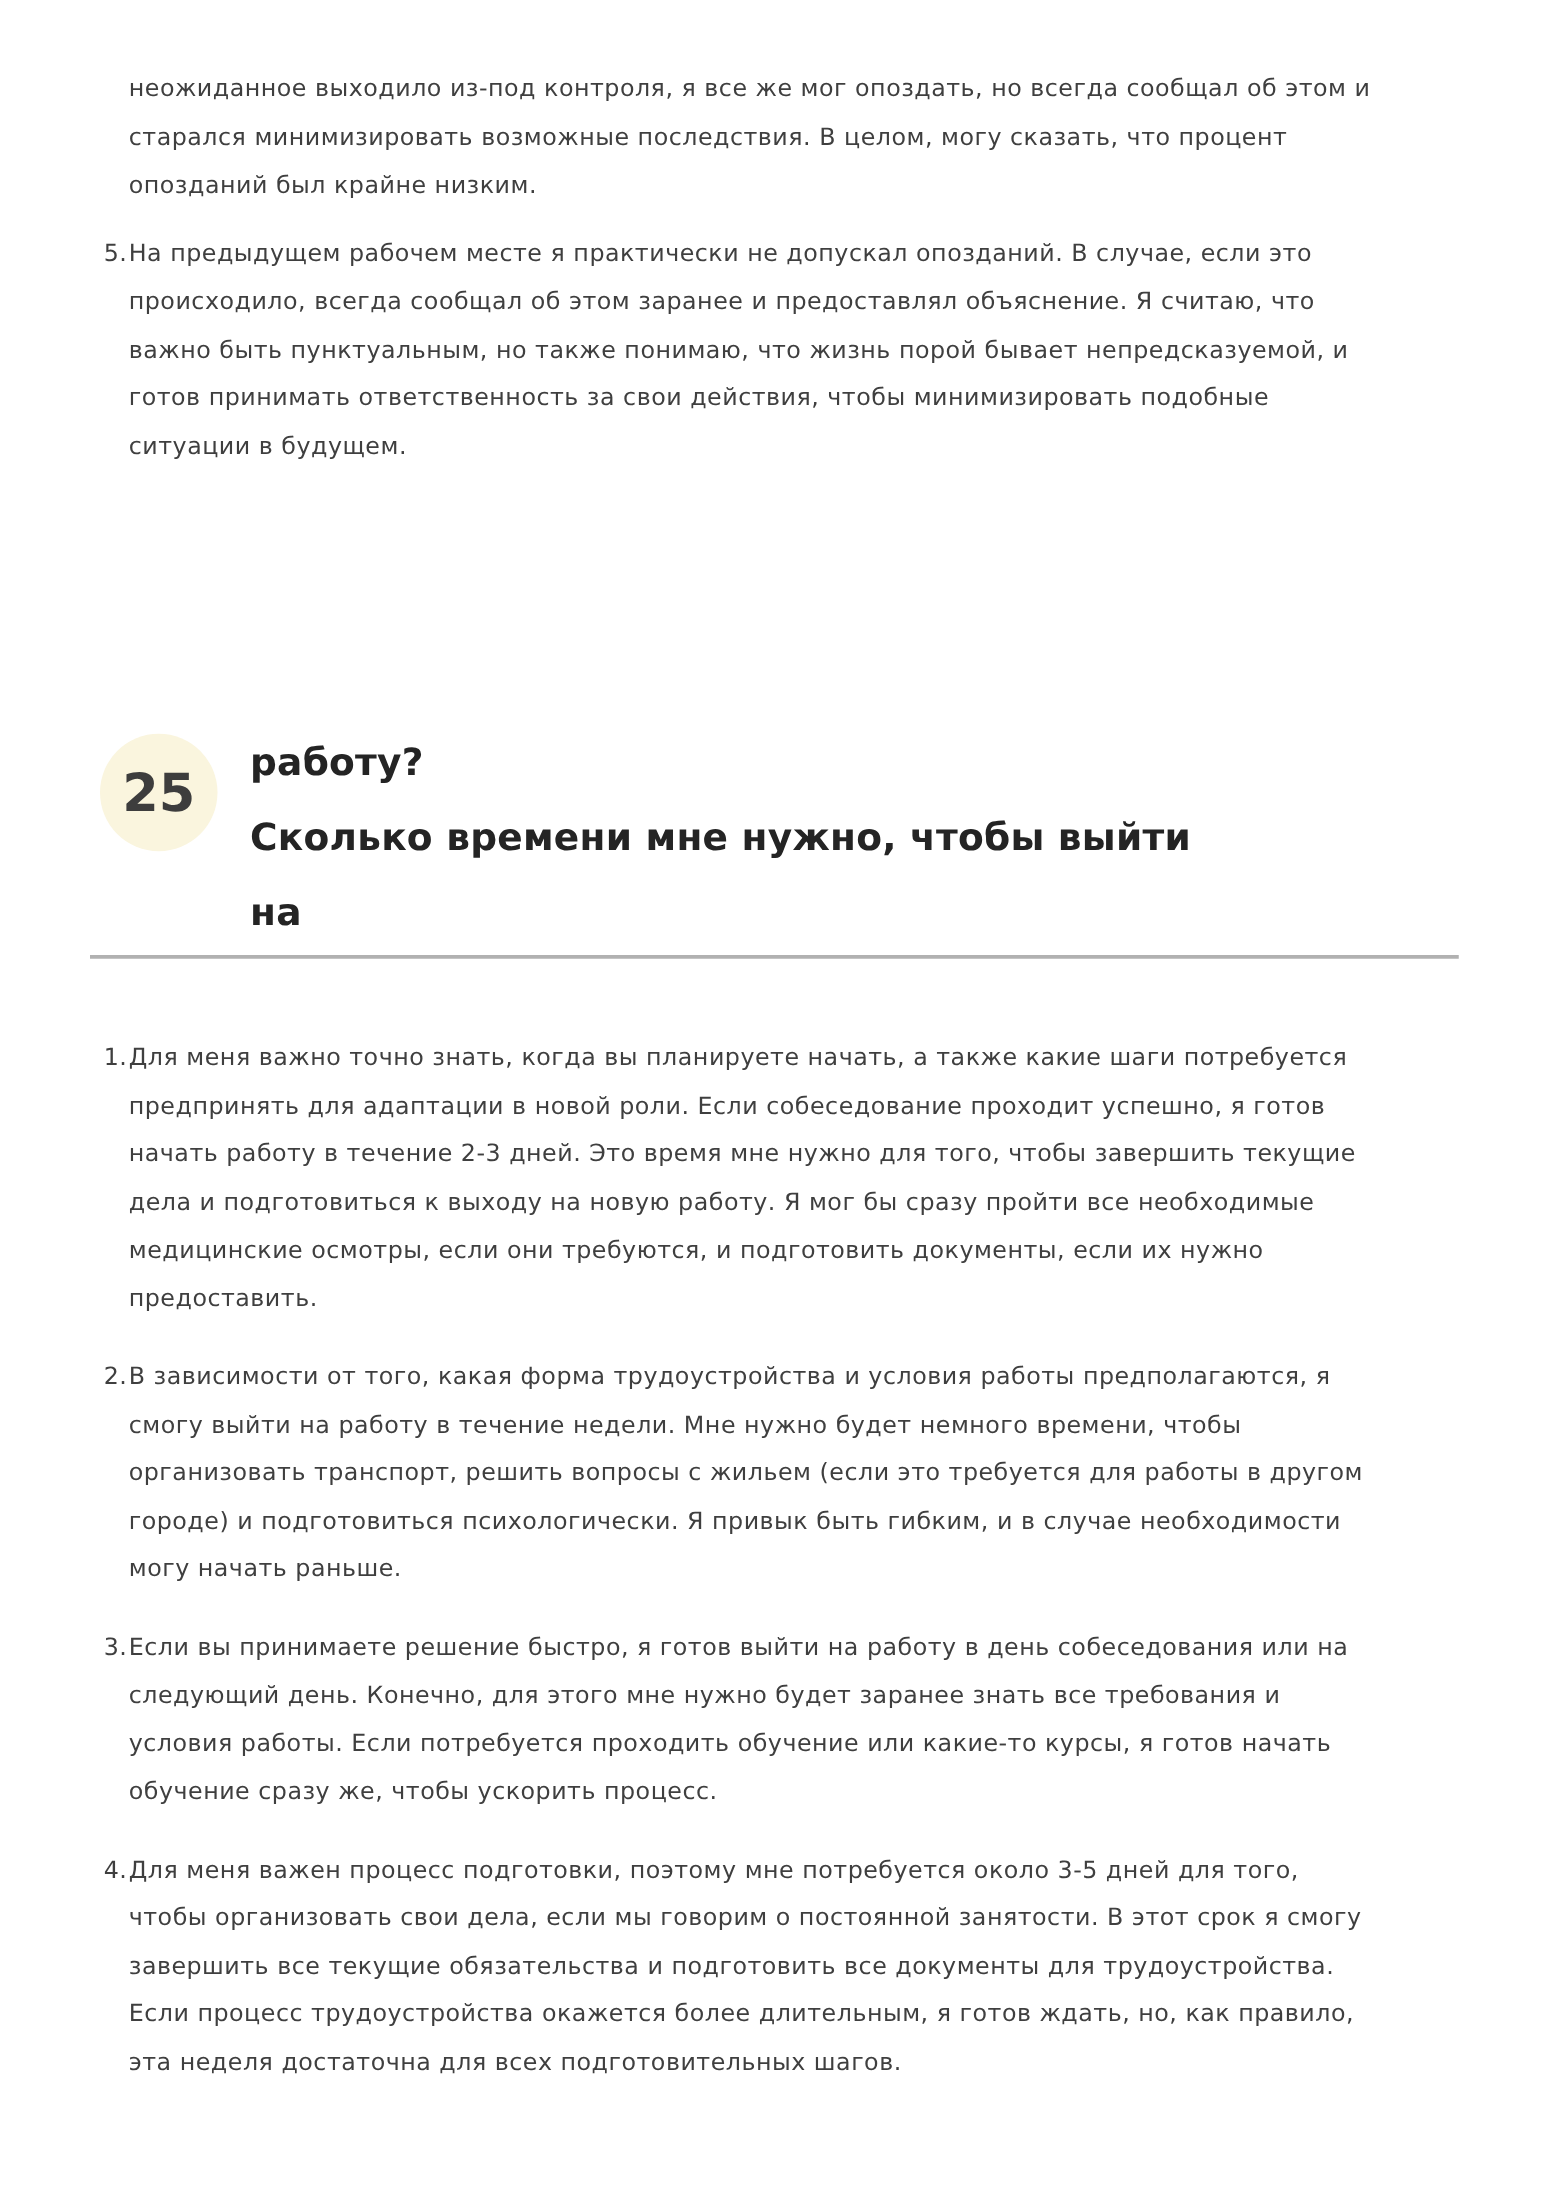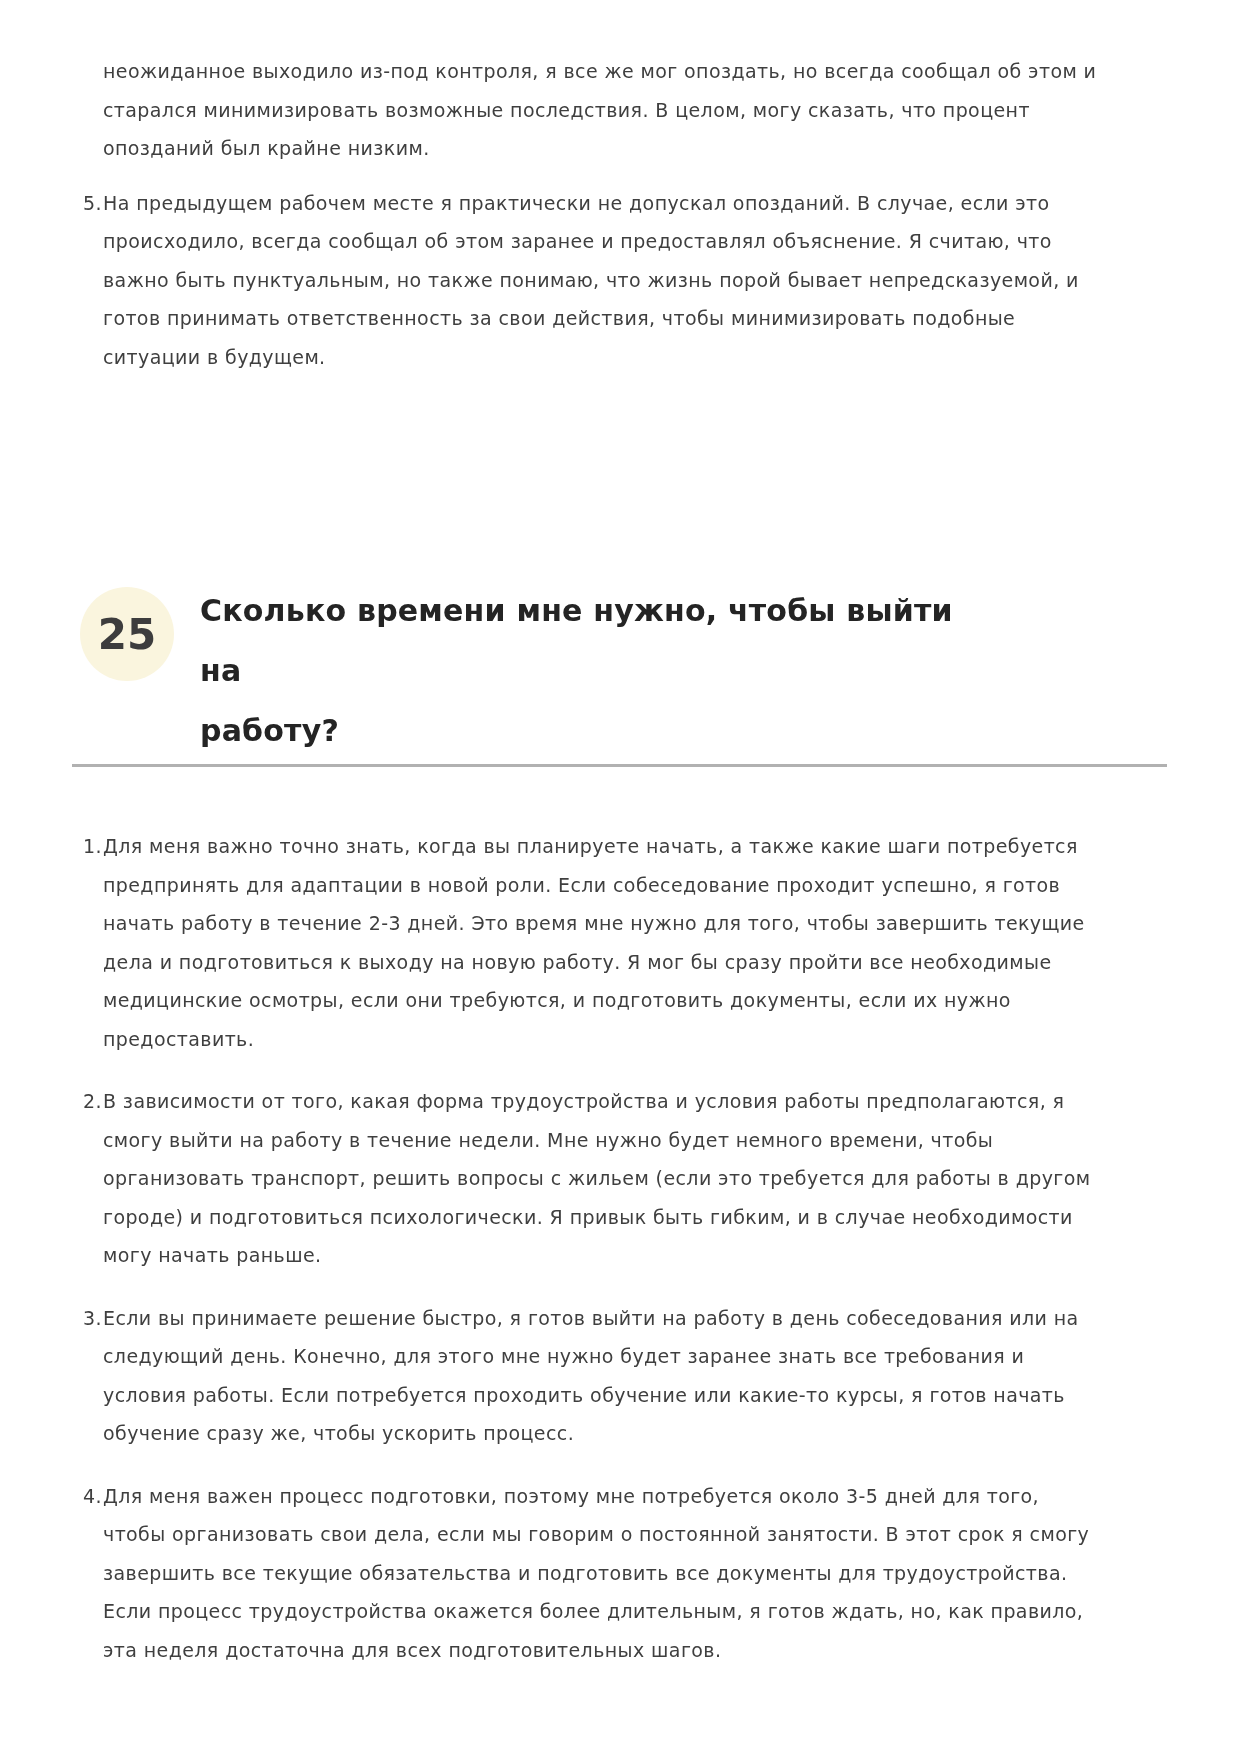--- a/index.html
+++ b/index.html
@@ -83,22 +83,22 @@
   <div class="body-text numbered-item">
     <span class="item-number">5.</span>
     <span>На предыдущем рабочем месте я практически не допускал опозданий. В случае, если это происходило, всегда сообщал об этом заранее и предоставлял объяснение. Я считаю, что важно быть пунктуальным, но также понимаю, что жизнь порой бывает непредсказуемой, и готов принимать ответственность за свои действия, чтобы минимизировать подобные ситуации в будущем.</span>
   </div>
 
   <div class="section-header">
     <div class="question-badge">
       <span>25</span>
     </div>
     <h2 class="question-title">
+      <span class="title-line">работу?</span>
       <span class="title-line">Сколько времени мне нужно, чтобы выйти на</span>
-      <span class="title-line">работу?</span>
     </h2>
   </div>
 
   <div class="section-divider"></div>
 
   <div class="answers-list">
 
     <div class="body-text numbered-item">
       <span class="item-number">1.</span>
       <span>Для меня важно точно знать, когда вы планируете начать, а также какие шаги потребуется предпринять для адаптации в новой роли. Если собеседование проходит успешно, я готов начать работу в течение 2-3 дней. Это время мне нужно для того, чтобы завершить текущие дела и подготовиться к выходу на новую работу. Я мог бы сразу пройти все необходимые медицинские осмотры, если они требуются, и подготовить документы, если их нужно предоставить.</span>

